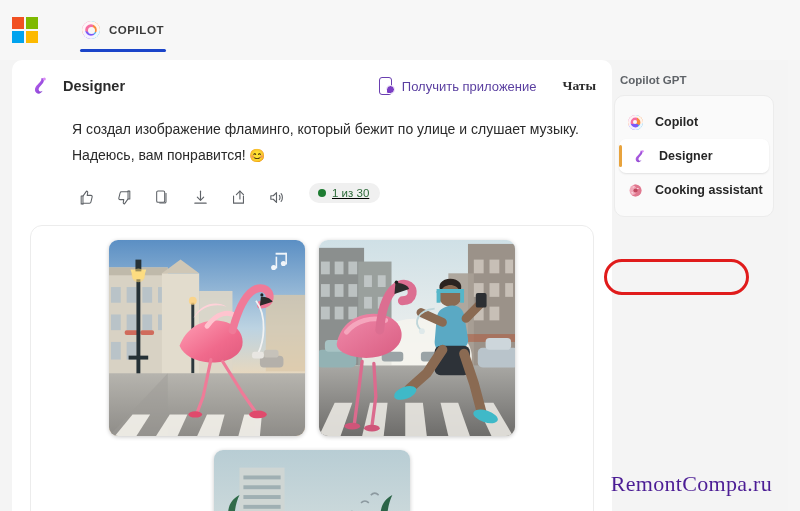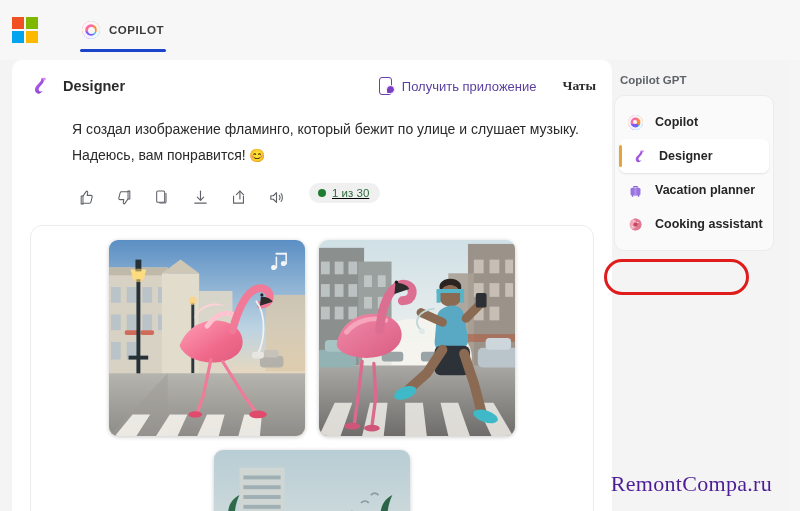--- a/index.html
+++ b/index.html
@@ -645,32 +645,20 @@
                 <stop offset="100%" stop-color="#7b3fc4"></stop>
               </linearGradient>
             </defs>
             <path d="M13.4 2.2c.9 1.6.6 3.4-.6 5.1-1 1.4-2.4 2.6-3.4 4-.9 1.3-1.1 2.6-.2 3.6.9 1 2.4.9 3.4-.1-1.3 2.6-4 3.6-6 2.2-2-1.4-2.2-4-.8-6.2 1.1-1.7 2.8-3 4-4.5 1.1-1.3 1.8-2.6 1.4-4.1z" fill="url(#dg2)"></path>
             <circle cx="14.3" cy="3.1" r="1.5" fill="#d98bf5"></circle>
           </svg>
         </span>
         <span class="glabel">Designer</span>
       </div>
 
-      <div class="gpt-item">
-        <span class="gicon">
-          <svg width="15" height="15" viewBox="0 0 20 20">
-            <path d="M7 4h6v2.4h-1.6V5.4H8.6v1H7z" fill="#8a63d2"></path>
-            <rect x="3.4" y="6.2" width="13.2" height="10.6" rx="2" fill="#9b72e0"></rect>
-            <rect x="8.6" y="6.2" width="2.8" height="10.6" fill="#b392ec"></rect>
-            <rect x="5" y="16.4" width="2" height="1.8" rx=".6" fill="#7d55c4"></rect>
-            <rect x="13" y="16.4" width="2" height="1.8" rx=".6" fill="#7d55c4"></rect>
-          </svg>
-        </span>
-        <span class="glabel">Vacation planner</span>
-      </div>
 
       <div class="gpt-item">
         <span class="gicon">
           <svg width="15" height="15" viewBox="0 0 20 20">
             <circle cx="10" cy="10" r="8" fill="#f1a7b8"></circle>
             <path d="M10 2a8 8 0 0 1 0 16 8 8 0 0 1-5.6-2.3C6 16.6 9 16 11 13c1.6-2.4 1-6-1-8-1-1-2.4-1.6-3.6-1.6A8 8 0 0 1 10 2z" fill="#e0788f"></path>
             <circle cx="10" cy="10" r="2.8" fill="#c0485f"></circle>
             <g fill="#fff" opacity=".85">
               <rect x="6" y="5.4" width="2.6" height="1" rx=".5" transform="rotate(-25 6 5.4)"></rect>
               <rect x="12" y="6.4" width="2.6" height="1" rx=".5" transform="rotate(20 12 6.4)"></rect>

